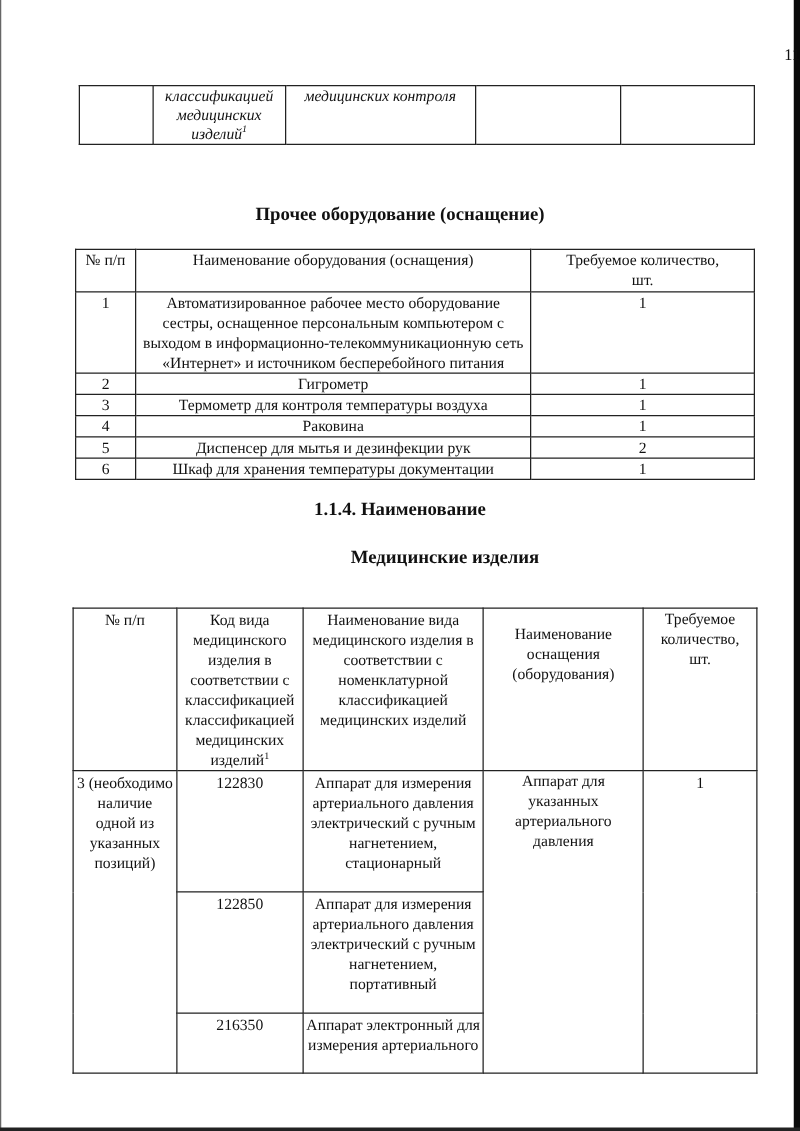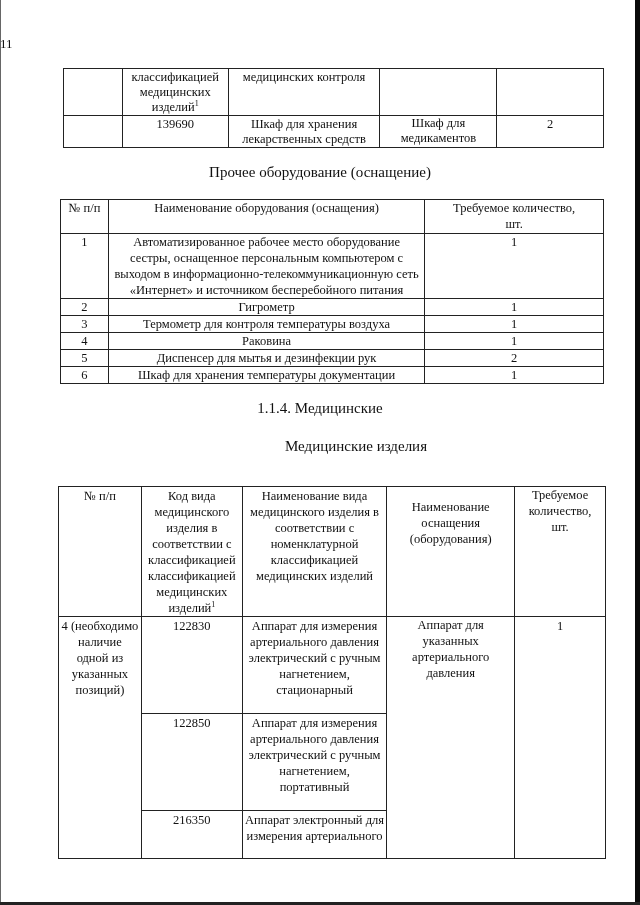--- a/index.html
+++ b/index.html
@@ -6,30 +6,30 @@
   body {
     width: 640px; height: 905px; position: relative; overflow: hidden;
     background: #ffffff;
     font-family: "Liberation Serif", "DejaVu Serif", serif;
     color: #111;
   }
   .scan-border-left { position: absolute; left: 0; top: 0; width: 1px; height: 905px; background: #666; }
   .scan-border-right { position: absolute; left: 635px; top: 0; width: 5px; height: 905px; background: #0a0a0a; }
   .scan-border-bottom { position: absolute; left: 0; top: 902px; width: 640px; height: 3px; background: #222; }
 
-  .page-number { position: absolute; left: 0; width: 640px; top: 36px; text-align: left; font-size: 13px; }
+  .page-number { position: absolute; left: 0; width: 640px; top: 36px; text-align: right; font-size: 13px; }
 
   table { position: absolute; border-collapse: collapse; font-size: 12.5px; line-height: 15px; }
   td, th { border: 1px solid #222; text-align: center; vertical-align: top; padding: 0 2px; font-weight: normal; }
 
   
   #t1 { left: 63px; top: 68px; width: 541px; }
-  #t1 td { padding-top: 1px; }
+  #t1 td { padding-top: 1px; font-style: italic; }
 
-  .heading { position: absolute; left: 0; width: 640px; text-align: center; font-weight: normal; font-size: 15px; }
+  .heading { position: absolute; left: 0; width: 640px; text-align: center; font-weight: bold; font-size: 15px; }
   #h-other { top: 164px; }
   #h-section { top: 400px; }
   #h-medical { top: 438px; padding-left: 36px; }
 
   
   #t2 { left: 60px; top: 199px; width: 544px; }
   #t2 td { line-height: 16px; }
 
   
   #t3 { left: 58px; top: 486px; width: 548px; }
@@ -54,27 +54,20 @@
       <col style="width:117px">
       <col style="width:107px">
     </colgroup>
   <tbody>
       <tr style="height:47px">
     <td></td>
     <td style="line-height:15px"><span>классификацией медицинских изделий</span><sup>1</sup></td>
     <td>медицинских контроля</td>
     <td></td>
     <td></td>
-  </tr>
-  <tr style="height:31px">
-    <td></td>
-    <td>139690</td>
-    <td>Шкаф для хранения лекарственных средств</td>
-    <td style="padding:0 14px">Шкаф для медикаментов</td>
-    <td>2</td>
   </tr>
 </tbody>
   </table>
 
 <div class="heading" id="h-other">Прочее оборудование (оснащение)</div>
 
 <table id="t2">
   <colgroup>
       <col style="width:48px">
       <col style="width:317px">
@@ -112,41 +105,41 @@
     <td>2</td>
   </tr>
   <tr style="height:16px">
     <td>6</td>
     <td>Шкаф для хранения температуры документации</td>
     <td>1</td>
   </tr>
 </tbody>
   </table>
 
-<div class="heading" id="h-section">1.1.4. Медицинские</div>
+<div class="heading" id="h-section">1.1.4. Наименование</div>
 <div class="heading" id="h-medical">Медицинские изделия</div>
 
 <table id="t3">
   <colgroup>
       <col style="width:83px">
       <col style="width:101px">
       <col style="width:145px">
       <col style="width:128px">
       <col style="width:91px">
     </colgroup>
   <tbody>
       <tr style="height:128px">
     <td>№ п/п</td>
     <td><span>Код вида медицинского изделия в соответствии с классификацией классификацией медицинских изделий</span><sup>1</sup></td>
     <td>Наименование вида медицинского изделия в соответствии с номенклатурной классификацией медицинских изделий</td>
     <td style="padding:12px 12px">Наименование оснащения (оборудования)</td>
     <td style="padding:0 6px">Требуемое количество, шт.</td>
   </tr>
   <tr style="height:97px">
-    <td rowspan="3">4 (необходимо наличие одной из указанных позиций)</td>
+    <td rowspan="3">3 (необходимо наличие одной из указанных позиций)</td>
     <td>122830</td>
     <td>Аппарат для измерения артериального давления электрический с ручным нагнетением, стационарный</td>
     <td rowspan="3" style="padding:0 18px">Аппарат для указанных артериального давления</td>
     <td rowspan="3">1</td>
   </tr>
   <tr style="height:97px">
     <td>122850</td>
     <td>Аппарат для измерения артериального давления электрический с ручным нагнетением, портативный</td>
   </tr>
   <tr style="height:48px">

